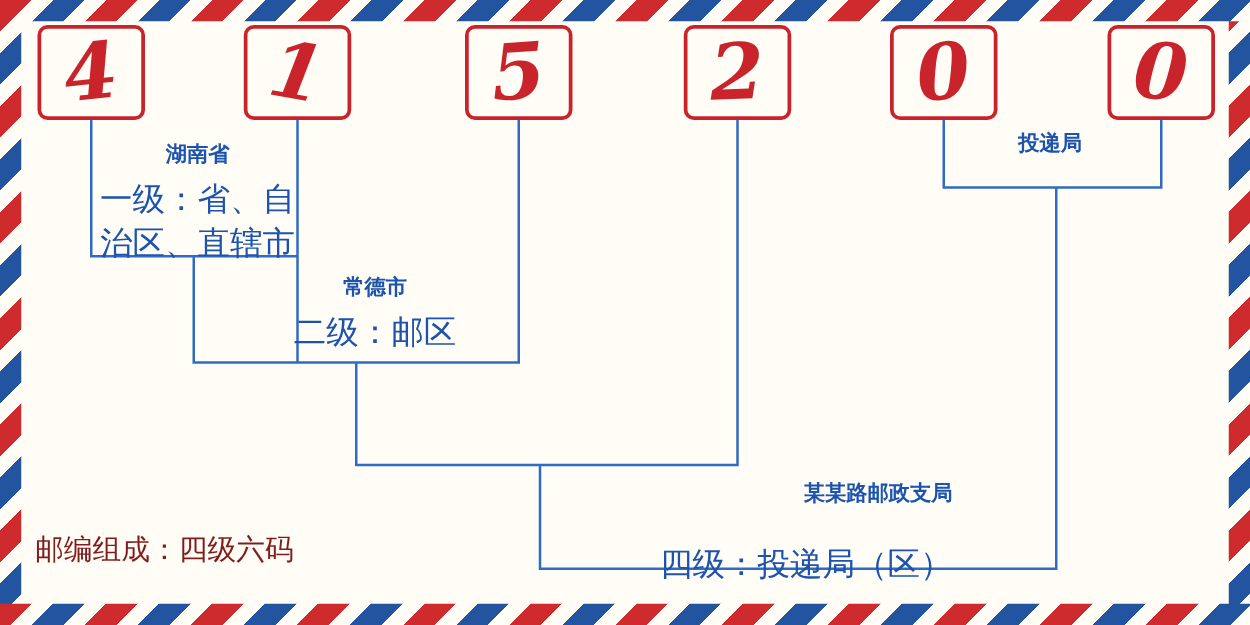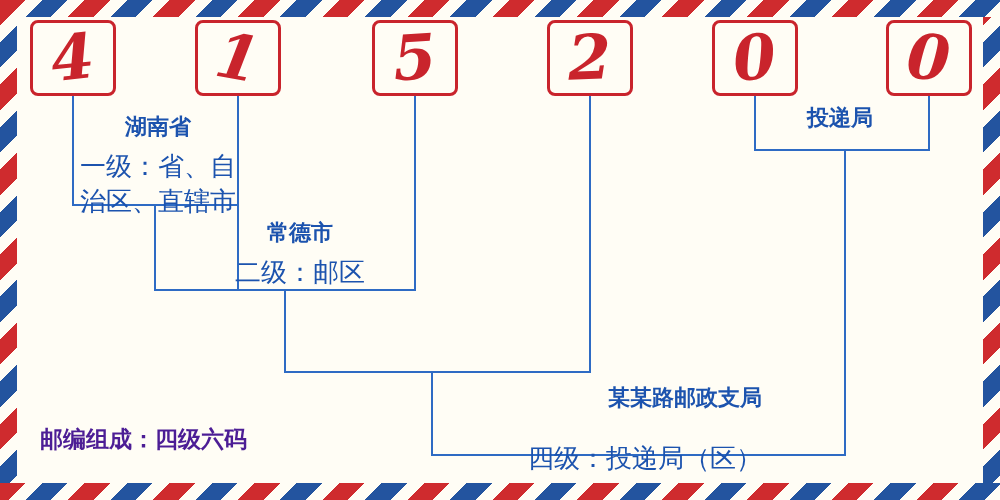--- a/index.html
+++ b/index.html
@@ -68,36 +68,36 @@
   }
 
   
   .label {
     position: absolute;
     transform: translateX(-50%);
     text-align: center;
     color: #1c53ae;
     white-space: nowrap;
   }
-  .label .name { font-size: 22px; font-weight: bold; }
+  .label .name { font-size: 17px; font-weight: bold; }
   .label .desc { font-size: 26px; margin-top: 7px; line-height: 1.35; }
   .label1 { left: 158px; top: 112px; }
   .label2 { left: 300px; top: 218px; }
   .label3 { left: 432px; top: 307px; }
   .label4 { left: 645px; top: 383px; text-align: right; }
   .label4 .desc { margin-top: 28px; }
   .label5 { left: 840px; top: 103px; }
 
   
   .note {
     position: absolute;
-    left: 40px;
+    left: 28px;
     top: 424px;
-    color: #4c1d95;
-    font-weight: bold;
+    color: #7f1d1d;
+    font-weight: normal;
     font-size: 23px;
     white-space: nowrap;
   }
 </style>
 </head>
 <body>
 
 <div class="page">
 
   <div class="stripe stripe-left"></div>

